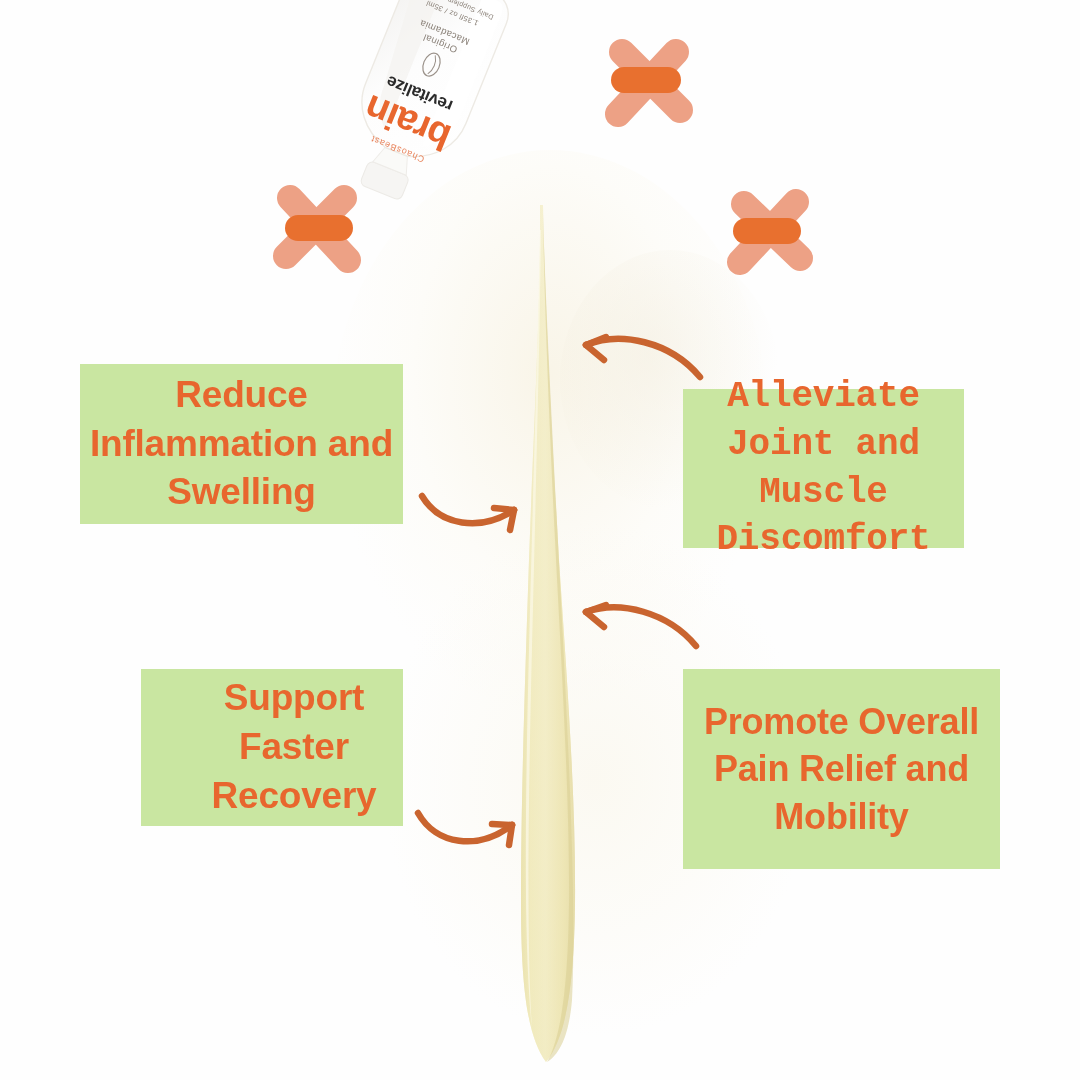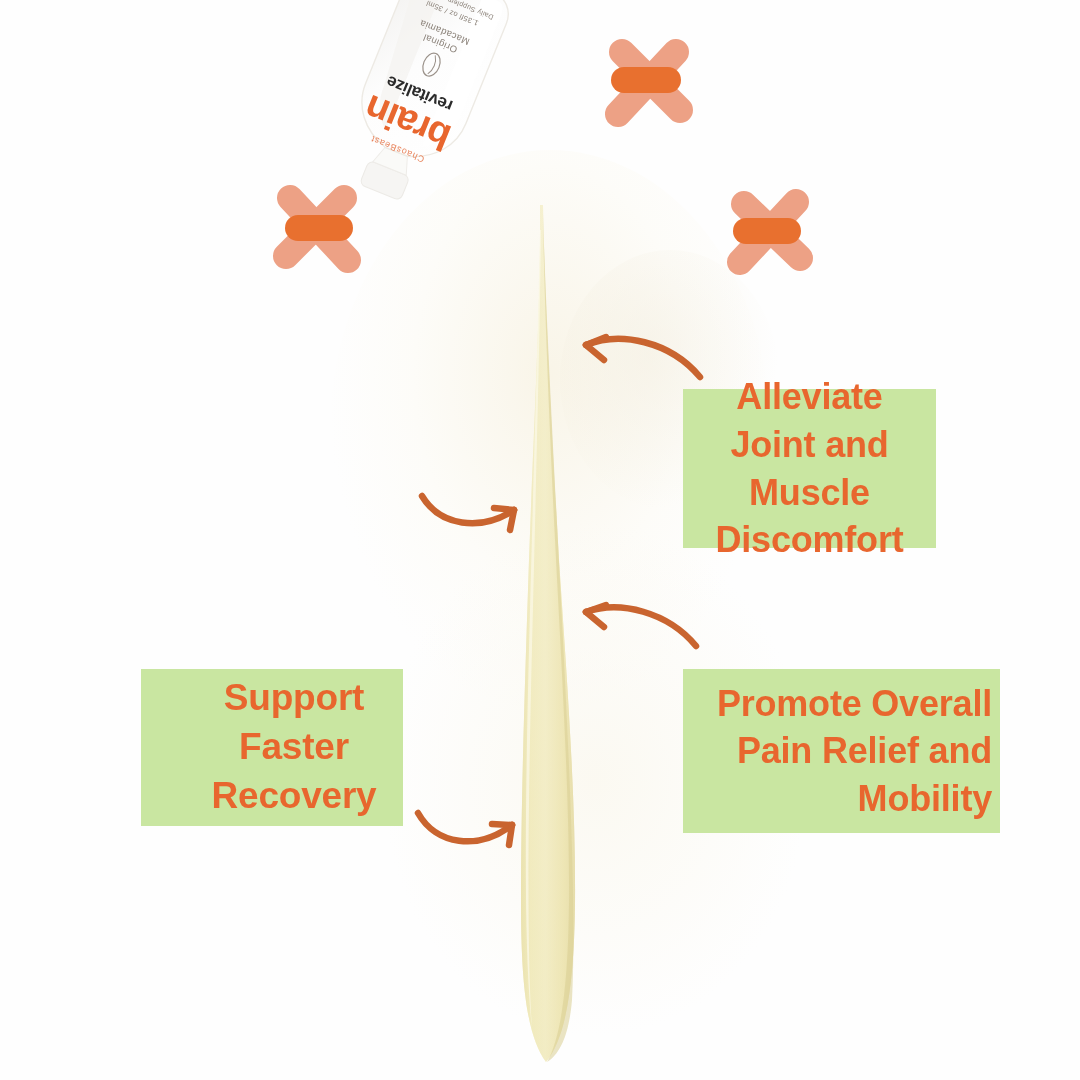--- a/index.html
+++ b/index.html
@@ -88,23 +88,23 @@
   .benefit-text {
     color: #e8662e;
     font-weight: 700;
     font-size: 37px;
     line-height: 1.32;
     letter-spacing: -0.2px;
     padding: 0 8px;
   }
 
   #benefit-0 { left: 80px;  top: 364px; width: 323px; height: 160px; }
-  #benefit-1 { left: 683px; top: 389px; width: 253px; height: 159px; }
+  #benefit-1 { left: 683px; top: 389px; width: 281px; height: 159px; font-family: Liberation Mono, monospace; }
   #benefit-2 { left: 141px; top: 669px; width: 262px; height: 157px; padding-left: 44px; }
-  #benefit-3 { left: 683px; top: 669px; width: 317px; height: 164px; text-align: right; }
+  #benefit-3 { left: 683px; top: 669px; width: 317px; height: 200px; }
 
   #benefit-1 .benefit-text { font-size: 36px; }
   #benefit-3 .benefit-text { font-size: 36px; }
 
   
   .arrow {
     position: absolute;
     pointer-events: none;
   }
 
@@ -273,20 +273,23 @@
   </div>
 
   <div class="arrow" style="left:412px; top:795px;">
     <svg width="118" height="70" viewBox="0 0 118 70">
       <path d="M6 18 C 24 50, 66 56, 100 30" fill="none" stroke="#c9642f" stroke-width="6.5" stroke-linecap="round"></path>
       <path d="M100 30 L 80 29" fill="none" stroke="#c9642f" stroke-width="6.5" stroke-linecap="round"></path>
       <path d="M100 30 L 97 50" fill="none" stroke="#c9642f" stroke-width="6.5" stroke-linecap="round"></path>
     </svg>
   </div>
 
+  <div class="benefit" id="benefit-0">
+    <span class="benefit-text">Reduce Inflammation and Swelling</span>
+  </div>
 
   <div class="benefit" id="benefit-1">
     <span class="benefit-text">Alleviate Joint and Muscle Discomfort</span>
   </div>
 
   <div class="benefit" id="benefit-2">
     <span class="benefit-text">Support Faster Recovery</span>
   </div>
 
   <div class="benefit" id="benefit-3">

